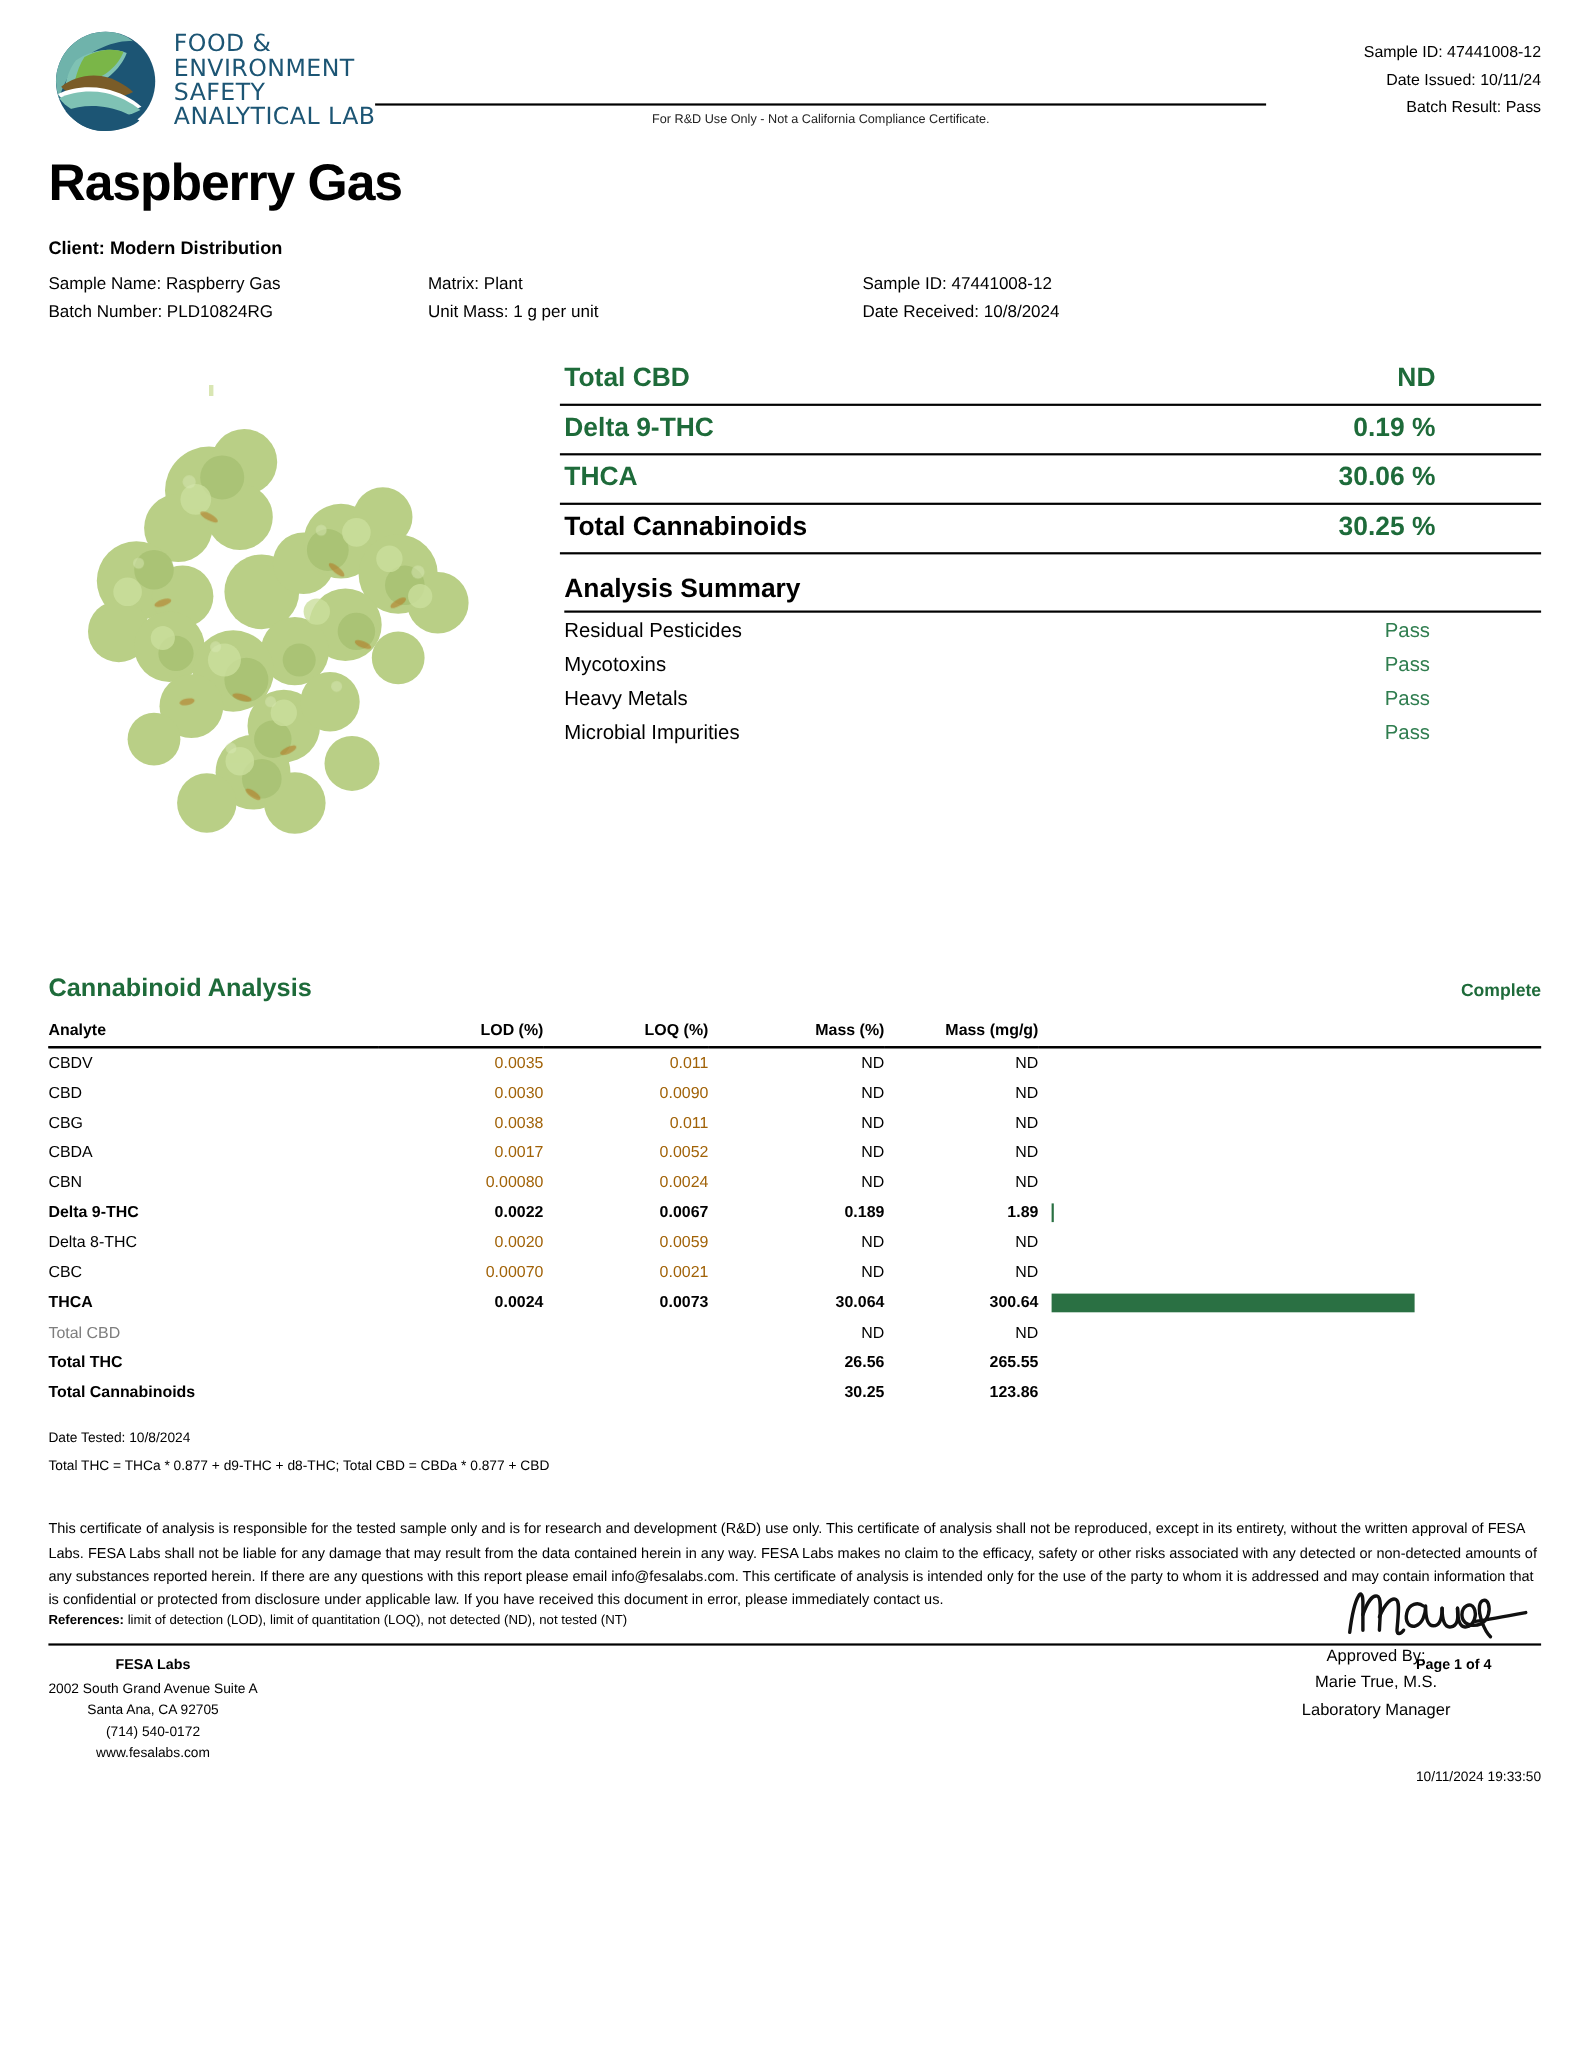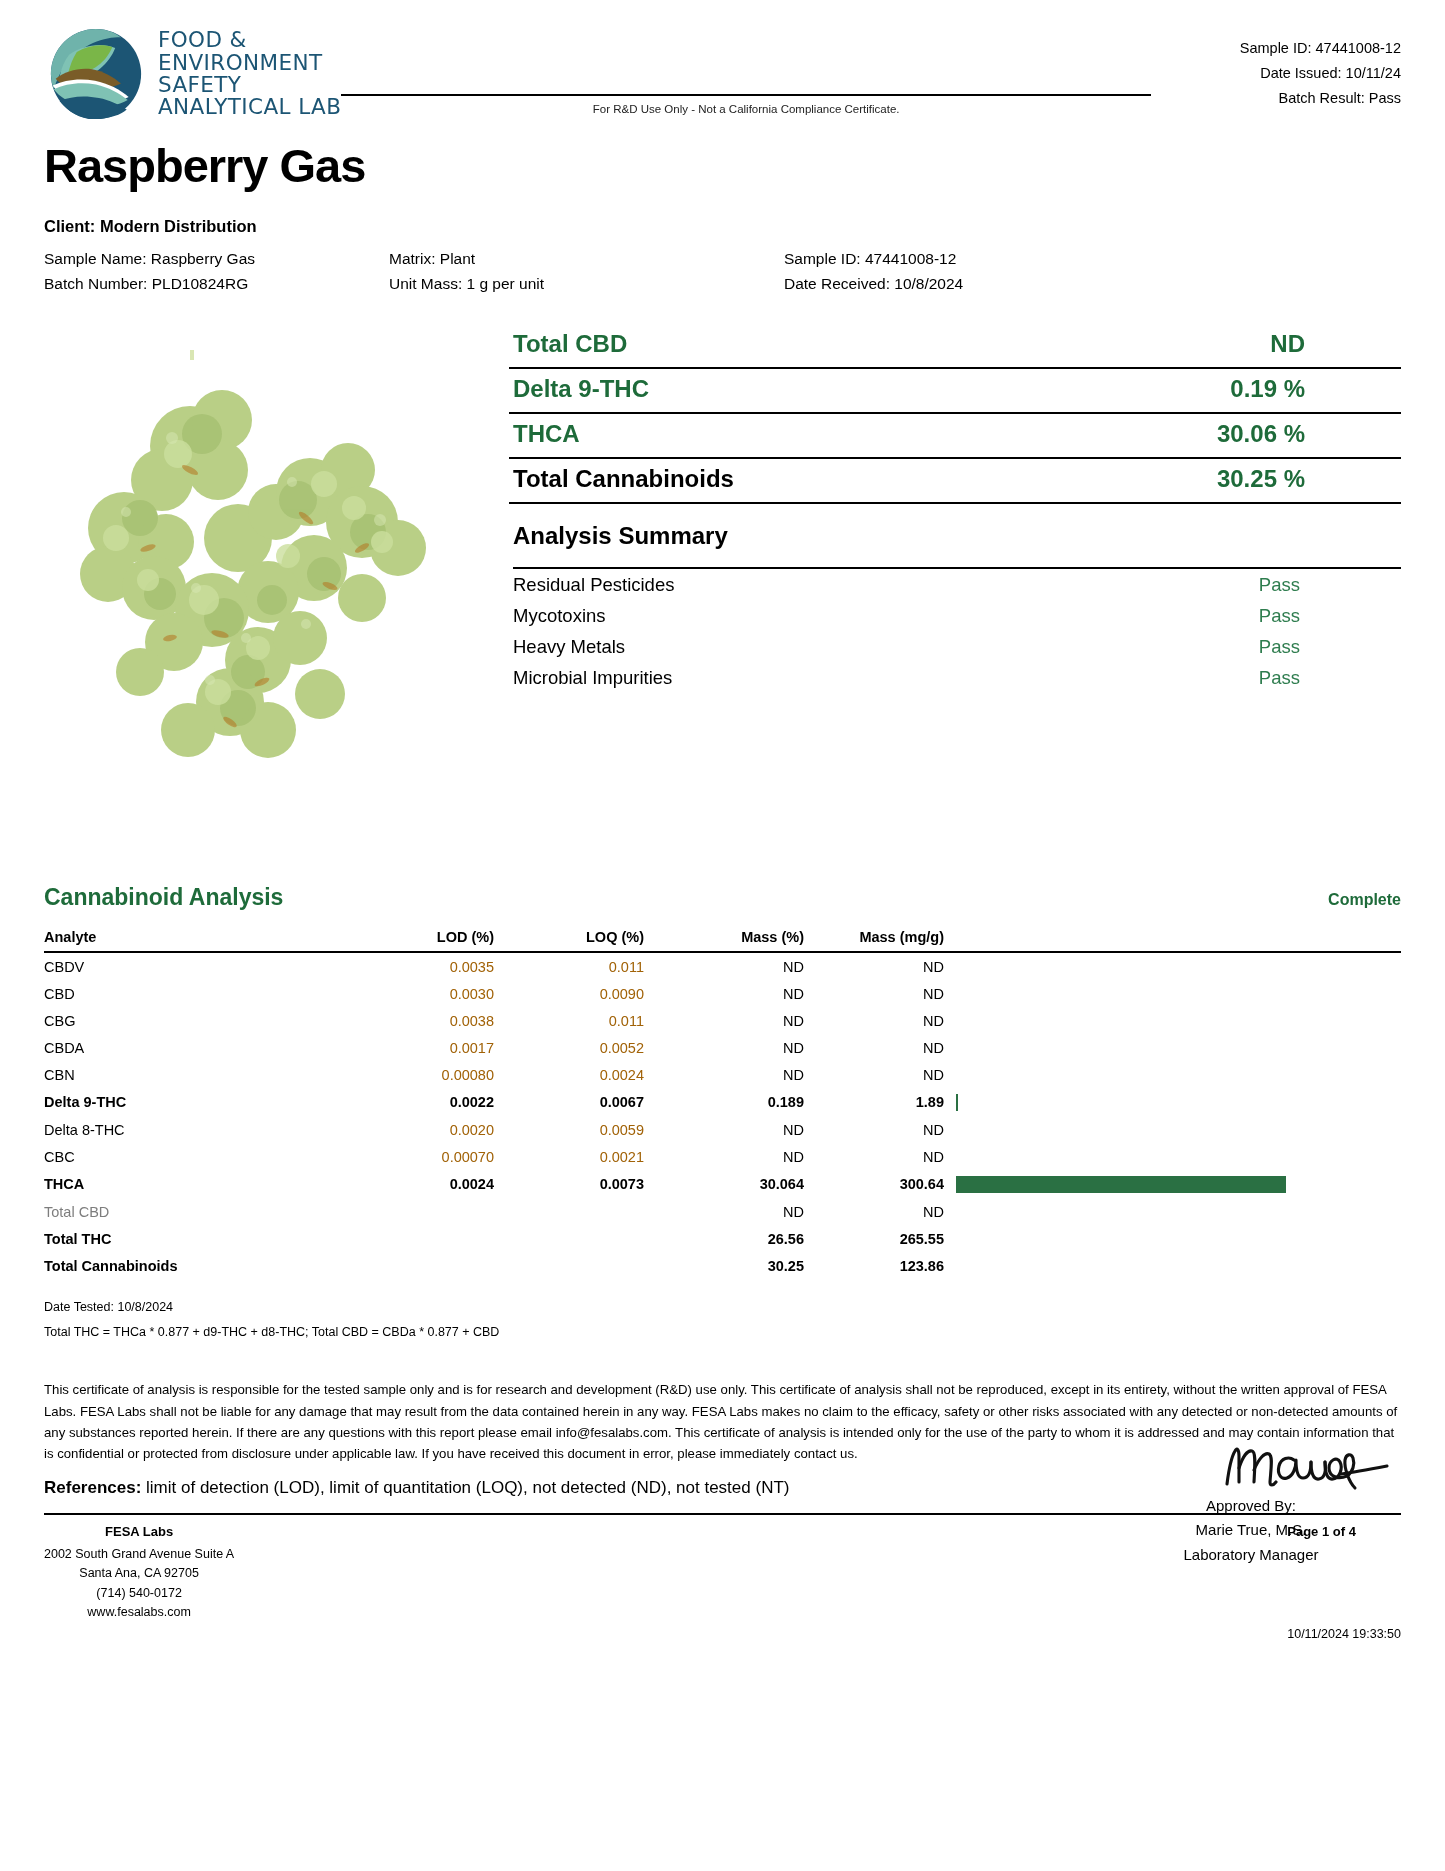--- a/index.html
+++ b/index.html
@@ -44,21 +44,21 @@
   .results-col { flex: 1; padding-left: 10px; }
 
   .bud-canvas { position: absolute; top: 12px; left: 18px; width: 400px; height: 450px; }
 
   .kpi { border-bottom: 2.5px solid #000; padding: 6px 4px 9px 4px; display: flex; justify-content: space-between; align-items: baseline; }
   .kpi:first-child { padding-top: 0; }
   .kpi-label { font-size: 24px; font-weight: bold; color: #1e6b3a; }
   .kpi-label.dark { color: #000; }
   .kpi-value { font-size: 24px; font-weight: bold; color: #1e6b3a; padding-right: 92px; }
 
-  .summary-head { font-size: 24px; font-weight: bold; margin: 18px 0 0 4px; padding-bottom: 17px; border-bottom: 2.5px solid #000; }
+  .summary-head { font-size: 24px; font-weight: bold; margin: 18px 0 0 4px; padding-bottom: 5px; border-bottom: 2.5px solid #000; }
   .sum-row { display: flex; justify-content: space-between; font-size: 18.5px; padding: 4.5px 4px 4.5px 4px; }
   .sum-val { color: #2f7d4f; padding-right: 97px; }
 
   
   .section-head { display: flex; justify-content: space-between; align-items: baseline; margin-top: 84px; }
   .section-title { font-size: 23px; font-weight: bold; color: #1e6b3a; }
   .section-status { font-size: 16px; font-weight: bold; color: #1e6b3a; }
 
   table.cann { width: 100%; border-collapse: collapse; margin-top: 18px; font-size: 14.5px; }
   table.cann th { font-weight: bold; padding: 0 0 6px 0; border-bottom: 2.5px solid #000; font-size: 14.5px; }
@@ -77,21 +77,21 @@
   .bar { height: 17px; background: #2a7043; display: block; }
 
   
   .sig-block { position: absolute; right: 44px; top: 1438px; width: 300px; text-align: center; }
   .sig-name { font-size: 15px; line-height: 1.62; }
   .sig-svg { display: block; margin: 0 0 2px auto; }
 
   
   .notes { margin-top: 16px; font-size: 12.5px; line-height: 2.0; }
   .disclaimer { margin-top: 34px; font-size: 13.2px; line-height: 1.62; text-align: left; }
-  .refs { margin-top: 13px; font-size: 17px; }
+  .refs { font-size: 12px; }
   .refs b { font-weight: bold; }
 
   
   .footer-rule { border-top: 2.5px solid #000; margin-top: 15px; }
   .footer { display: flex; justify-content: space-between; padding-top: 7px; }
   .foot-left { font-size: 12.5px; line-height: 1.55; text-align: center; }
   .foot-left .lab { font-weight: bold; font-size: 13px; margin-bottom: 3px; }
   .foot-right { text-align: left; font-size: 12.5px; line-height: 1.55; }
   .foot-right .page { font-weight: bold; font-size: 13px; margin-bottom: 3px; padding: 0; }
 </style>

